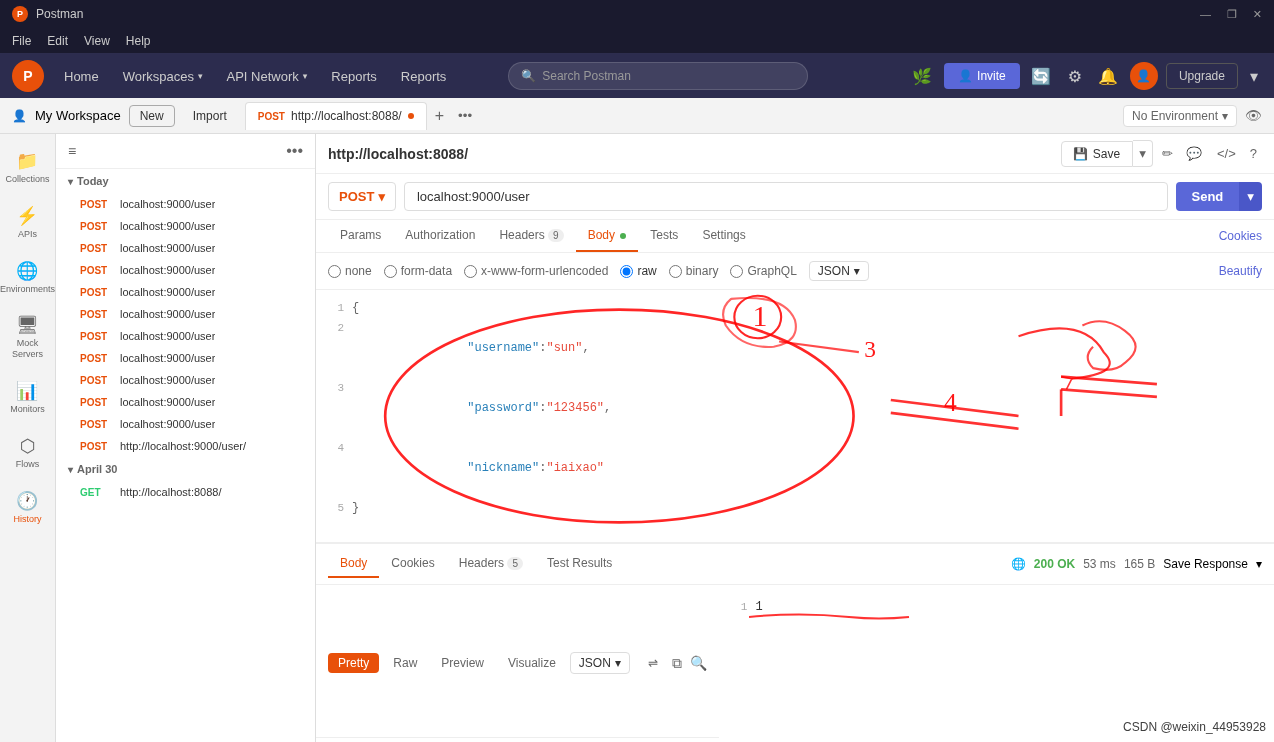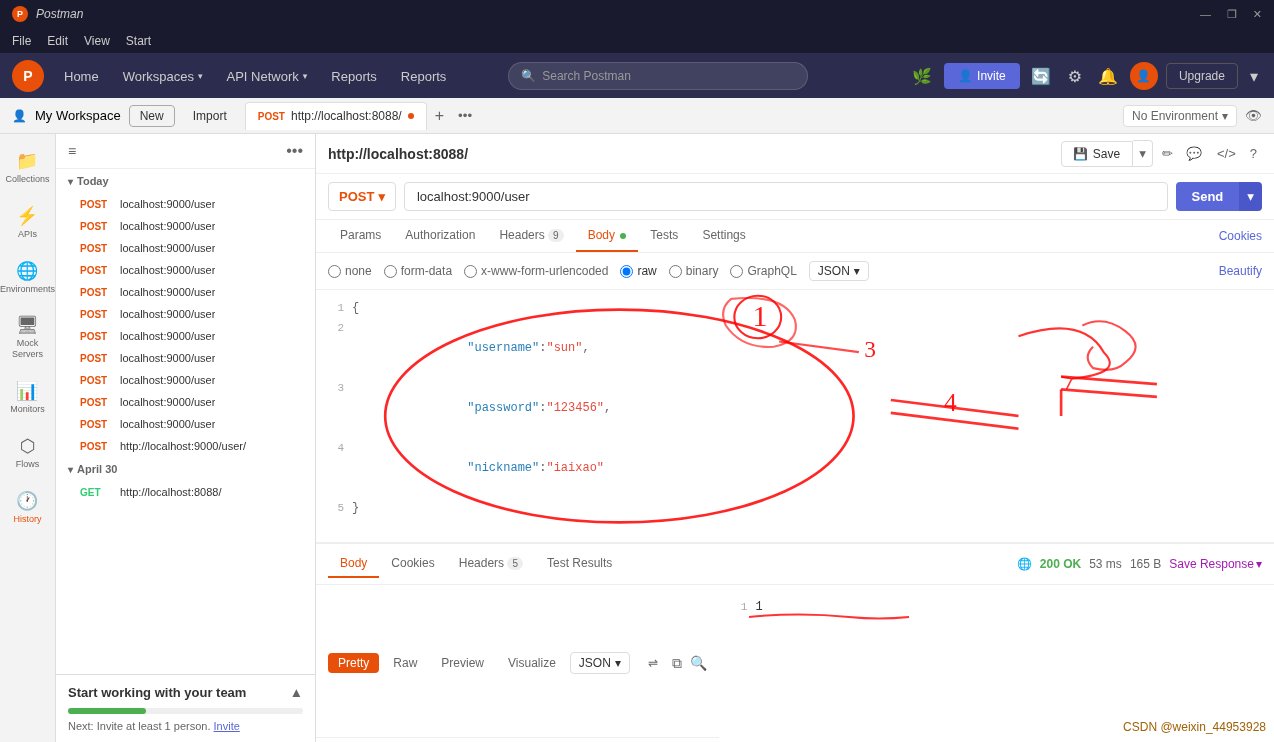--- a/index.html
+++ b/index.html
@@ -11,21 +11,21 @@
       background: #1a1a2e;
       display: flex;
       align-items: center;
       justify-content: space-between;
       padding: 0 12px;
       color: #ccc;
       font-size: 12px;
     }
     .title-bar-left { display: flex; align-items: center; gap: 8px; }
     .title-bar-logo { width: 16px; height: 16px; background: #e8500a; border-radius: 50%; display: flex; align-items: center; justify-content: center; color: #fff; font-size: 9px; font-weight: bold; }
-    .title-bar-title { color: #ccc; font-size: 12px; font-style: italic; }
+    .title-bar-title { color: #ccc; font-size: 12px; }
     .title-bar-right { display: flex; gap: 16px; }
     .title-bar-btn { color: #999; cursor: pointer; font-size: 11px; }
 
     
     .menu-bar {
       height: 26px;
       background: #1a1a2e;
       display: flex;
       align-items: center;
       padding: 0 12px;
@@ -434,21 +434,21 @@
       color: #666;
       cursor: pointer;
       border-bottom: 2px solid transparent;
     }
     .resp-tab.active { color: #e8500a; border-bottom-color: #e8500a; }
     .resp-tab .badge2 { background: #eee; border-radius: 8px; padding: 1px 5px; font-size: 10px; }
     .status-info { margin-left: auto; display: flex; align-items: center; gap: 8px; font-size: 12px; }
     .status-ok { color: #4caf50; font-weight: bold; }
     .status-ms { color: #666; }
     .status-b { color: #666; }
-    .save-resp-btn { color: #a21caf; font-size: 12px; cursor: pointer; display: flex; align-items: center; gap: 2px; background: none; border: none; }
+    .save-resp-btn { color: #000000; font-size: 12px; cursor: pointer; display: flex; align-items: center; gap: 8px; background: none; border: none; }
 
     
     .response-body {
       padding: 4px 0;
       display: flex;
       flex-direction: row;
       flex: 1;
       overflow: hidden;
     }
     .resp-format-bar {
@@ -511,21 +511,21 @@
     }
     .top-left-actions { display: flex; align-items: center; gap: 4px; }
     .top-right-actions { display: flex; align-items: center; gap: 4px; }
     .icon-btn-sm { background: none; border: none; cursor: pointer; color: #666; font-size: 13px; padding: 3px 5px; border-radius: 3px; }
 
     .csdn-watermark {
       position: fixed;
       bottom: 8px;
       right: 8px;
       font-size: 12px;
-      color: #a16207;
+      color: #404040;
     }
   </style>
 </head>
 <body>
 
 <div class="title-bar">
   <div class="title-bar-left">
     <div class="title-bar-logo">
       <span>P</span>
     </div>
@@ -535,21 +535,21 @@
     <span class="title-bar-btn">—</span>
     <span class="title-bar-btn">❐</span>
     <span class="title-bar-btn">✕</span>
   </div>
 </div>
 
 <div class="menu-bar">
   <span class="menu-item">File</span>
   <span class="menu-item">Edit</span>
   <span class="menu-item">View</span>
-  <span class="menu-item">Start</span>
+  <span class="menu-item">Help</span>
 </div>
 
 <div class="nav-bar">
   <div class="nav-logo">
     <span>P</span>
   </div>
   <button class="nav-btn">
     <span>Home</span>
   </button>
   <button class="nav-btn">
@@ -707,35 +707,20 @@
       </div>
       <div class="group-header">
         <span class="chevron">▾</span>
         <span>April 30</span>
       </div>
       <div class="history-item">
         <span class="method-tag get">GET</span>
         <span class="history-url">http://localhost:8088/</span>
       </div>
     </div>
-    <div class="progress-section">
-      <div class="progress-title">
-        <span>Start working with your team</span>
-        <button style="background:none;border:none;cursor:pointer;color:#666;">
-          <span>▲</span>
-        </button>
-      </div>
-      <div class="progress-bar-bg">
-        <div class="progress-bar-fill" style="width:33%"></div>
-      </div>
-      <div class="progress-text">
-        <span>Next: Invite at least 1 person.</span>
-        <a>Invite</a>
-      </div>
-    </div>
   </div>
 
   <div class="main-content">
 
     <div class="top-actions">
       <div class="top-left-actions">
         <span style="font-size:14px;font-weight:600;color:#333;">http://localhost:8088/</span>
       </div>
       <div class="top-right-actions">
         <div class="save-btn-area">

